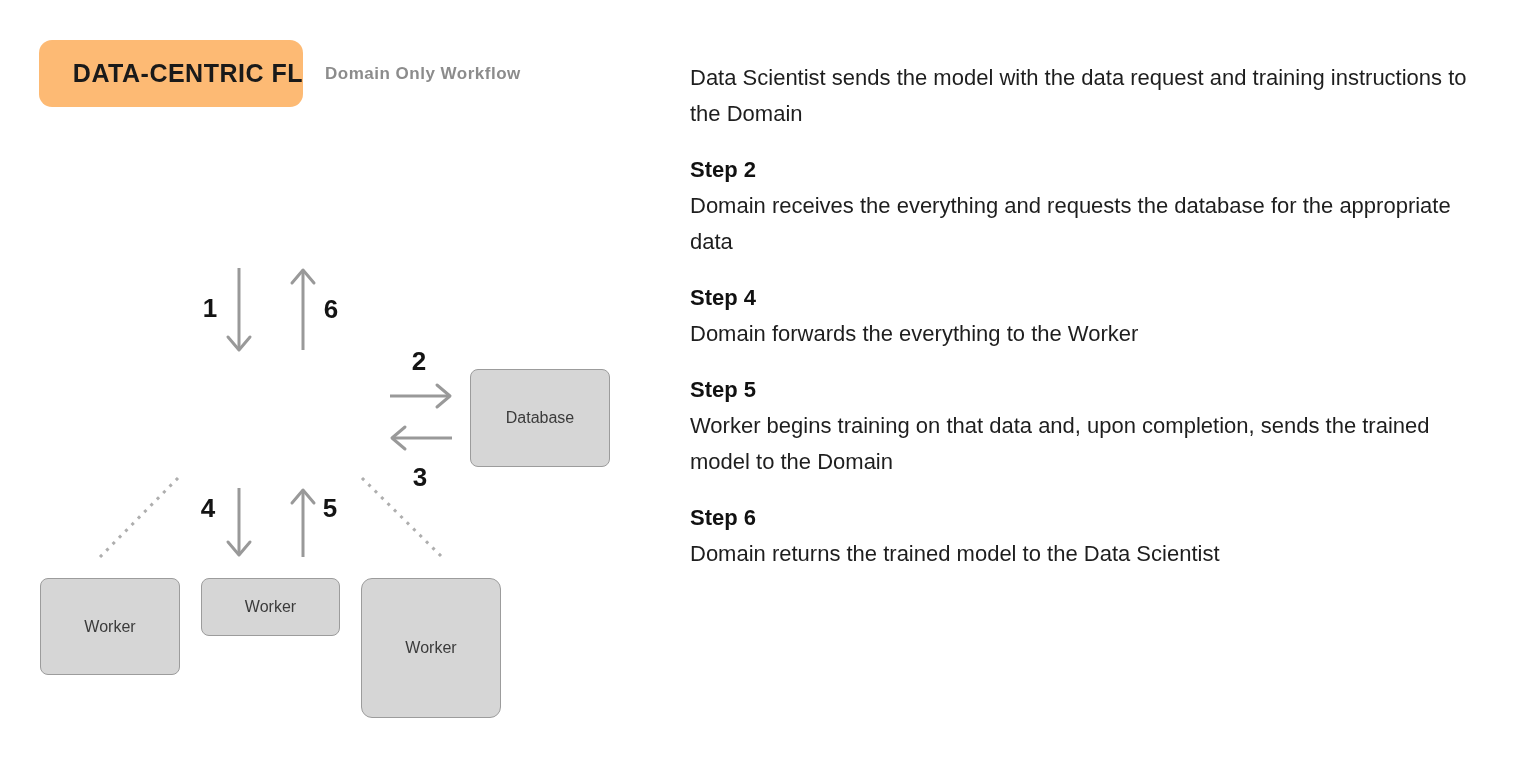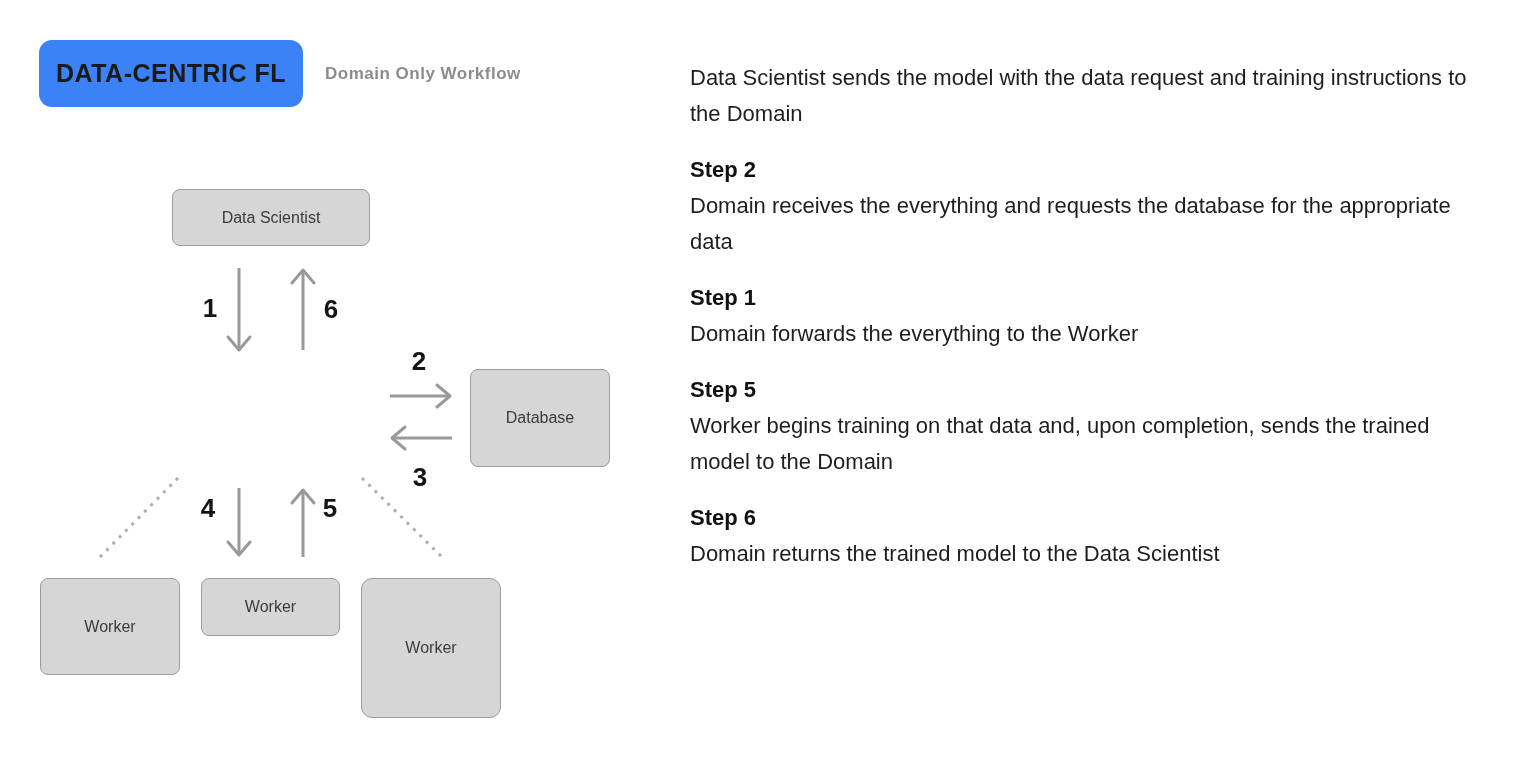--- a/index.html
+++ b/index.html
@@ -9,23 +9,23 @@
     font-family: "Liberation Sans", sans-serif;
     overflow: hidden;
     position: relative;
   }
   .stage { position: absolute; left: 0; top: 0; width: 1530px; height: 758px; }
 
   
   .badge {
     position: absolute; left: 39px; top: 40px;
     width: 264px; height: 67px;
-    background: #3b82f6;
+    background: #fdba74;
     border-radius: 13px;
-    display: flex; align-items: center; justify-content: center;
+    display: flex; align-items: center; justify-content: flex-end;
     font-size: 25px; font-weight: bold; letter-spacing: 0.5px;
     color: #1a1a1a;
   }
   .workflow-title {
     position: absolute; left: 325px; top: 40px; height: 67px;
     display: flex; align-items: center;
     font-size: 17px; font-weight: bold; letter-spacing: 0.5px;
     color: #8c8c8c;
     white-space: nowrap;
   }
@@ -114,23 +114,20 @@
 
       <g stroke="#999999" stroke-width="3">
         <line x1="303" y1="557" x2="303" y2="492"></line>
         <polyline points="292,503 303,490 314,503" stroke-linejoin="round" stroke-linecap="round"></polyline>
       </g>
 
       <line x1="178" y1="478" x2="99" y2="558" stroke="#aeaeae" stroke-width="3" stroke-dasharray="3 6"></line>
       <line x1="362" y1="478" x2="442" y2="557" stroke="#aeaeae" stroke-width="3" stroke-dasharray="3 6"></line>
     </svg>
 
-    <div class="node node-data-scientist">
-      <span>Data Scientist</span>
-    </div>
     <div class="node node-database">
       <span>Database</span>
     </div>
     <div class="node node-worker-1">
       <span>Worker</span>
     </div>
     <div class="node node-worker-2">
       <span>Worker</span>
     </div>
     <div class="node node-worker-3">
@@ -147,21 +144,21 @@
 
   <div class="steps">
     <div class="step">
       <div class="step-desc">Data Scientist sends the model with the data request and training instructions to the Domain</div>
     </div>
     <div class="step">
       <div class="step-title">Step 2</div>
       <div class="step-desc">Domain receives the everything and requests the database for the appropriate data</div>
     </div>
     <div class="step">
-      <div class="step-title">Step 1</div>
+      <div class="step-title">Step 4</div>
       <div class="step-desc">Domain forwards the everything to the Worker</div>
     </div>
     <div class="step">
       <div class="step-title">Step 5</div>
       <div class="step-desc">Worker begins training on that data and, upon completion, sends the trained model to the Domain</div>
     </div>
     <div class="step">
       <div class="step-title">Step 6</div>
       <div class="step-desc">Domain returns the trained model to the Data Scientist</div>
     </div>

